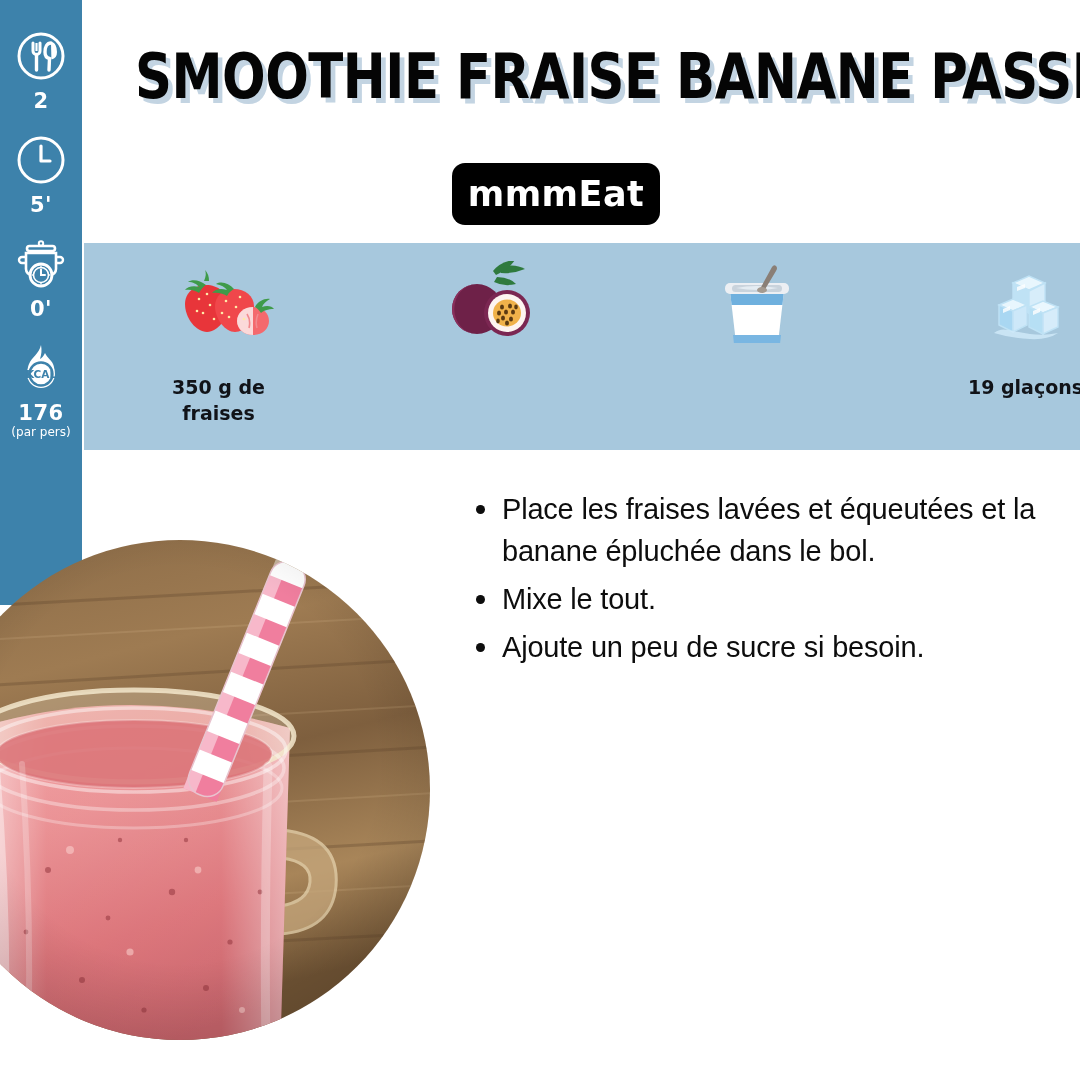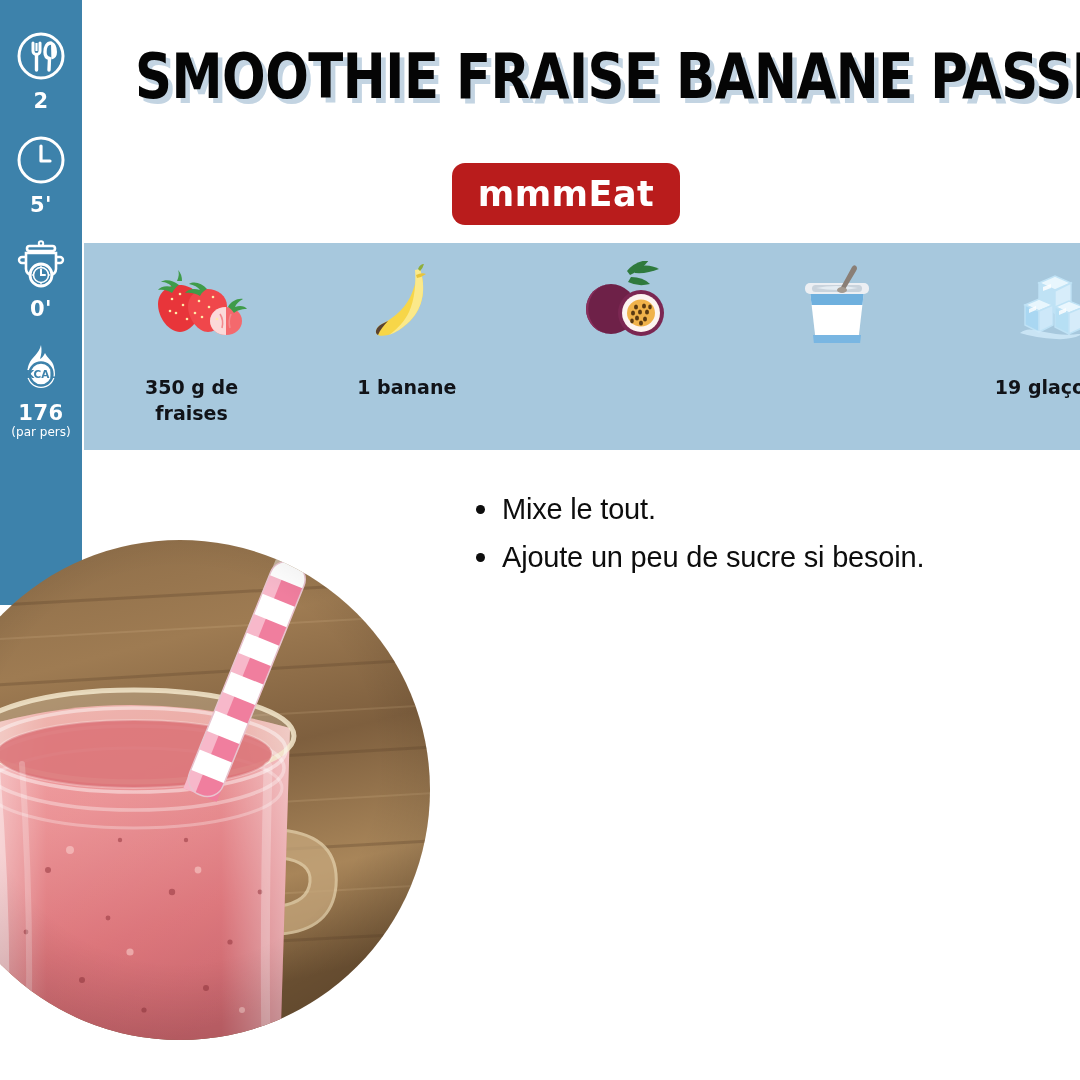--- a/index.html
+++ b/index.html
@@ -58,22 +58,22 @@
     transform:scaleX(.92);
     transform-origin:center;
     white-space:nowrap;
     z-index:3;
   }
 
   
   #logo{
     position:absolute;
     left:452px; top:163px;
-    width:228px; height:62px;
-    background:#b91c1c;
+    width:208px; height:62px;
+    background:#000000;
     border-radius:13px;
     display:flex; align-items:center; justify-content:center;
     z-index:3;
   }
   #logo-text{
     color:#ffffff;
     font-family:"DejaVu Sans", sans-serif;
     font-weight:bold;
     font-size:35px;
     letter-spacing:.5px;
@@ -244,32 +244,20 @@
             <circle cx="75" cy="56" r="1.3"></circle>
           <circle cx="86" cy="36" r="1.3"></circle>
             <circle cx="68" cy="52" r="1.3"></circle>
             <circle cx="90" cy="58" r="1.3"></circle>
         </g>
       </svg>
     </span>
     <span class="ing-label">350 g de fraises</span>
   </div>
 
-  <div class="ingredient">
-    <span class="ing-art">
-      <svg viewBox="0 0 130 92">
-        <path d="M78 8 c6 18 4 38 -10 52 c-12 12 -26 17 -32 14 c-4 -2 -2 -8 4 -11 c14 -7 25 -18 30 -31 c4 -10 5 -18 8 -24 z" fill="#f7d648"></path>
-        <path d="M78 8 c6 18 4 38 -10 52 c-7 7 -15 12 -21 14 c8 -6 16 -14 20 -23 c6 -13 7 -30 6 -42 z" fill="#fbe98a"></path>
-        <path d="M36 74 c-4 -2 -2 -8 4 -11 c2 -1 4 -2 6 -3 c-4 4 -8 9 -10 14 z" fill="#5b4331"></path>
-        <path d="M76 8 q2 -5 6 -5 q-1 4 -4 7 z" fill="#8fae3c"></path>
-        <path d="M74 14 q6 -3 10 -1 q-4 3 -9 4 z" fill="#e8c43a"></path>
-      </svg>
-    </span>
-    <span class="ing-label">1 banane</span>
-  </div>
 
   <div class="ingredient">
     <span class="ing-art">
       <svg viewBox="0 0 130 92">
         <g fill="#2f7a3d">
           <path d="M78 6 q14 -4 24 2 q-12 5 -24 4 z"></path>
           <path d="M70 10 q8 -10 22 -11 q-7 10 -19 15 z"></path>
           <path d="M74 16 q12 0 19 7 q-12 3 -22 -2 z"></path>
         </g>
         <circle cx="54" cy="48" r="25" fill="#6e2148"></circle>
@@ -329,20 +317,21 @@
         </g>
         <path d="M33 72 q6 -5 14 -3 q10 2 22 4 q14 2 28 -1 q-10 7 -28 6 q-20 -1 -36 -6 z" fill="#cfe9f8" opacity=".85"></path>
       </svg>
     </span>
     <span class="ing-label">19 glaçons</span>
   </div>
 </div>
 
 <div id="instructions">
   <ul>
+    <li class="step">Place les fraises lavées et équeutées et la banane épluchée dans le bol.</li>
     <li class="step">Mixe le tout.</li>
     <li class="step">Ajoute un peu de sucre si besoin.</li>
   </ul>
 </div>
 
 <div id="photo">
   <svg viewBox="0 0 500 500" preserveAspectRatio="xMidYMid slice">
     <defs>
       <linearGradient id="wood" x1="0" y1="0" x2="0.25" y2="1">
         <stop offset="0%" stop-color="#8b6b47"></stop>

